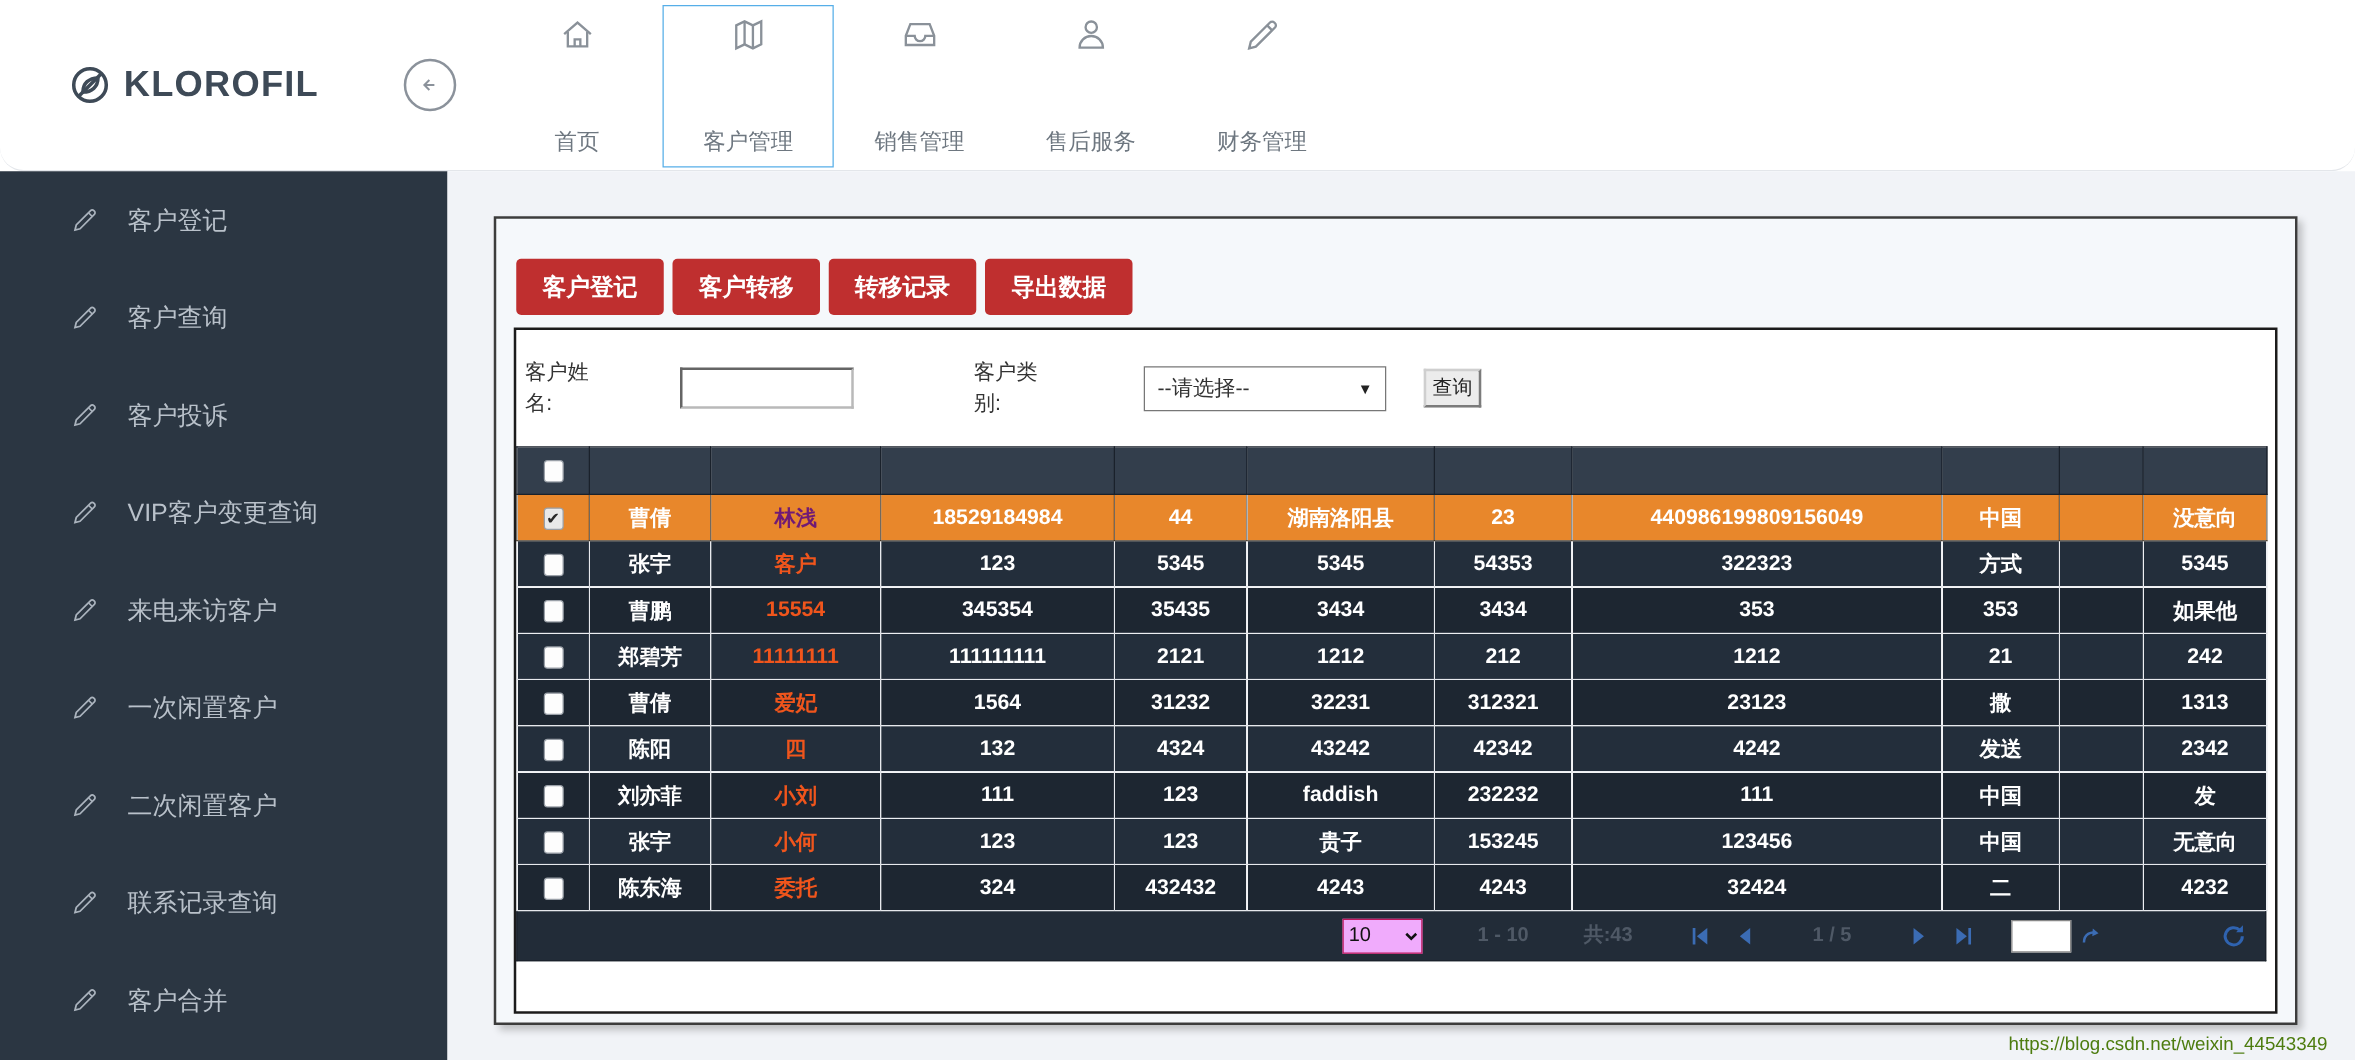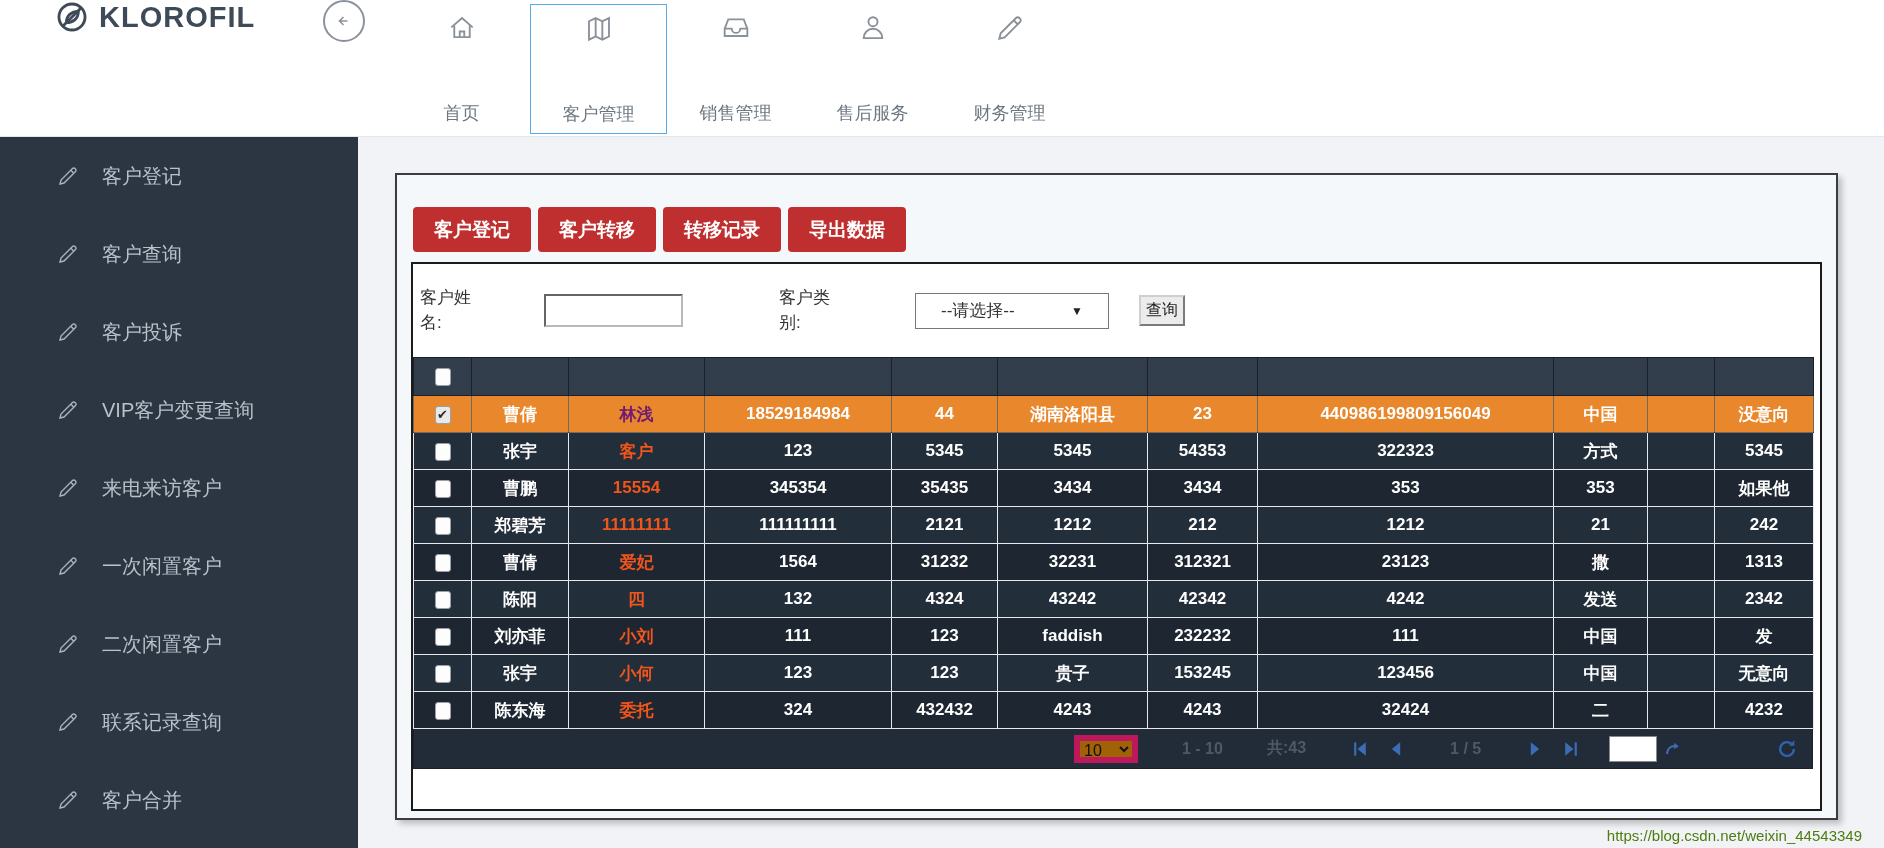--- a/index.html
+++ b/index.html
@@ -1,21 +1,21 @@
 <!DOCTYPE html>
 <html><head>
 <meta charset="utf-8">
 <style>
   * { margin:0; padding:0; box-sizing:border-box; }
   html,body { width:1884px; height:848px; overflow:hidden; background:#fff;
               font-family:"Liberation Sans","DejaVu Sans",sans-serif; }
 
   
   .navbar { position:absolute; top:0; left:0; width:1884px; height:137px;
-            background:#fff; border-bottom:1px solid #e3e6ea; display:flex; align-items:flex-start; z-index:5; }
+            background:#fff; border-bottom:1px solid #e3e6ea; display:flex; align-items:center; z-index:5;border-radius:19px; }
   .logo { display:flex; align-items:center; gap:10px; margin-left:55px; width:240px; }
   .logo-icon { width:34px; height:34px; color:#3e4a57; }
   .logo-text { font-size:29px; font-weight:bold; letter-spacing:1px; color:#3e4a57; }
   .back-btn { width:42px; height:42px; border:2px solid #8b929b; border-radius:50%;
               color:#8b929b; display:flex; align-items:center; justify-content:center; margin-left:28px; cursor:pointer; }
   .back-btn svg { width:24px; height:24px; }
   .nav-items { display:flex; height:137px; margin-left:28px; }
   .nav-item { width:137px; height:137px; display:flex; flex-direction:column;
               align-items:center; justify-content:center; cursor:pointer;gap:48px; }
   .nav-item .nav-ico { width:32px; height:32px; color:#8a9199; }
@@ -41,21 +41,21 @@
 
   .inner { margin:10px 14px 0 14px; height:549px; background:#fff; border:2px solid #1b1b1b; }
 
   
   .filter-row { height:93px; display:flex; align-items:center; padding-left:7px; }
   .f-label { width:64px; font-size:17px; color:#333; line-height:1.45; }
   .f-input { margin-left:60px; width:139px; height:33px; border:2px inset #b9b9b9; font-size:16px; padding:0 6px; }
   .f-label2 { margin-left:96px; width:64px; }
   .f-select { margin-left:72px; width:194px; height:36px; border:1px solid #777; background:#fff;
               font-size:17px; color:#333; display:flex; align-items:center; justify-content:space-between;
-              padding:0 25px; cursor:pointer; }
+              padding:0 10px; cursor:pointer; }
   .f-select .caret { font-size:12px; color:#222; }
   .btn-search { margin-left:30px; width:46px; height:31px; background:#ececec; border:2px outset #cfcfcf;
                 font-size:16px; color:#222; cursor:pointer; }
 
   
   table.grid { border-collapse:collapse; table-layout:fixed; width:1400px; }
   .grid th { height:38px; background:#333e4c; color:#fff; font-size:17px; font-weight:bold;
              border:1px solid #1a212b; }
   .grid td { height:37px; color:#fff; font-size:17px; font-weight:bold; text-align:center;
              border:1px solid rgba(201,207,214,0.45); overflow:hidden; white-space:nowrap; }
@@ -69,21 +69,21 @@
   .checkbox { display:inline-block; width:16px; height:18px; background:#fdfdfd;
               border:1px solid #9aa0a8; border-radius:3px; vertical-align:middle;
               line-height:16px; font-size:13px; color:#2a2a2a; }
   tr.checked .checkbox { background:#e9e9e9; }
   tr.checked .checkbox::after { content:"✔"; }
 
   
   .pager { position:relative; width:1400px; height:40px; background:#222c38; display:flex;
            align-items:center; border:1px solid #1a212b; border-top:none; }
   .pager .dim { color:#4f5966; font-size:16px; font-weight:bold; }
-  .pg-select { margin-left:660px; width:64px; height:28px; background:#a16207; border:6px solid #be185d;
+  .pg-select { margin-left:660px; width:64px; height:28px; background:#f0abfc; border:1px solid #be185d;
                font-size:16px; color:#111; }
   .pg-gap { margin-left:44px; }
   .pg-ico { width:20px; height:20px; color:#3b6cb4; cursor:pointer; flex:0 0 auto; }
   .pg-ico.small-gap { margin-left:16px; }
   .pg-input { margin-left:28px; width:48px; height:26px; border:1px solid #888; background:#fff; font-size:15px; padding:0 4px; }
   .pg-go { margin-left:6px; }
   .pg-refresh { position:absolute; right:14px; top:9px; width:22px; height:22px; color:#2f63b0; cursor:pointer; }
 </style>
 </head>
 <body>

